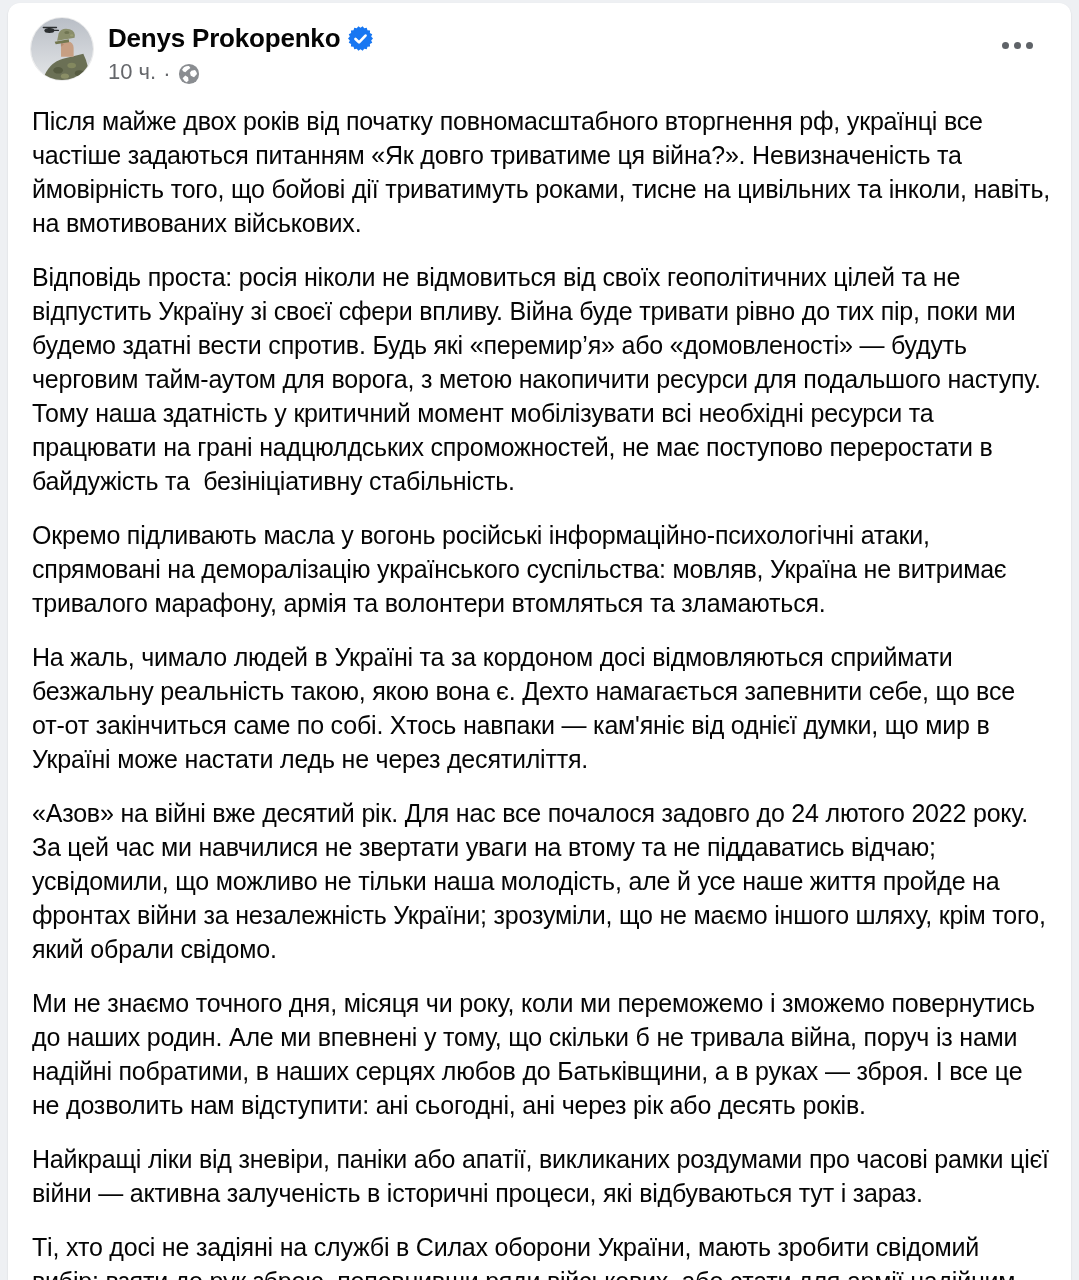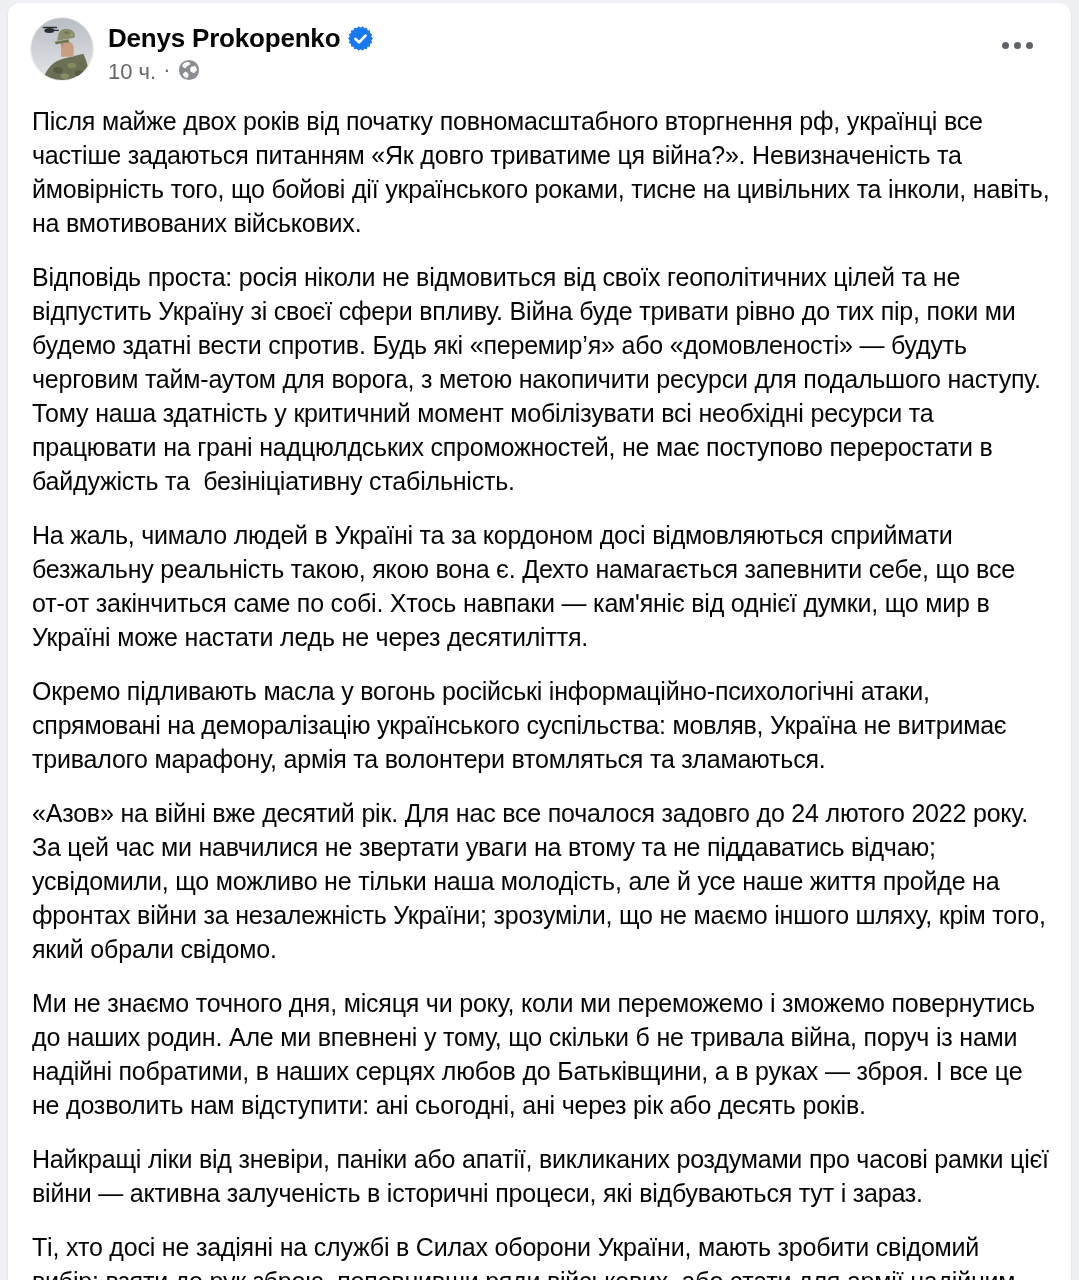--- a/index.html
+++ b/index.html
@@ -17,21 +17,21 @@
   .avatar{
     width:64px;height:64px;border-radius:50%;overflow:hidden;flex:0 0 auto;cursor:pointer;
     border:1px solid rgba(0,0,0,.08);
   }
   .avatar svg{display:block;width:100%;height:100%;}
   .header-text{margin-left:14px;padding-top:6px;}
   .name-row{display:flex;align-items:center;gap:8px;}
   .author{font-size:26px;font-weight:700;color:var(--text);letter-spacing:-.2px;cursor:pointer;}
   .verified{display:inline-flex;width:25px;height:25px;color:var(--badge);}
   .verified svg{width:100%;height:100%;}
-  .meta-row{display:flex;align-items:flex-start;gap:7px;margin-top:5px;color:var(--secondary);font-size:22px;}
+  .meta-row{display:flex;align-items:flex-end;gap:7px;margin-top:5px;color:var(--secondary);font-size:22px;}
   .meta-row .dot{font-size:22px;line-height:1;}
   .globe{display:inline-flex;width:22px;height:22px;color:#8a8d91;}
   .globe svg{width:100%;height:100%;}
   .more-btn{
     position:absolute;right:28px;top:22px;width:52px;height:40px;border-radius:50%;
     display:flex;align-items:center;justify-content:center;gap:5px;cursor:pointer;
   }
   .mdot{width:7px;height:7px;border-radius:50%;background:#5f6368;}
   .post-content{padding:19px 20px 0 24px;}
   .post-content p{
@@ -105,24 +105,24 @@
     </div>
 
     <div class="more-btn">
       <span class="mdot"></span>
       <span class="mdot"></span>
       <span class="mdot"></span>
     </div>
   </header>
 
   <div class="post-content">
-    <p>Після майже двох років від початку повномасштабного вторгнення рф, українці все частіше задаються питанням «Як довго триватиме ця війна?». Невизначеність та ймовірність того, що бойові дії українського роками, тисне на цивільних та інколи, навіть, на вмотивованих військових.</p>
+    <p>Після майже двох років від початку повномасштабного вторгнення рф, українці все частіше задаються питанням «Як довго триватиме ця війна?». Невизначеність та ймовірність того, що бойові дії триватимуть роками, тисне на цивільних та інколи, навіть, на вмотивованих військових.</p>
     <p>Відповідь проста: росія ніколи не відмовиться від своїх геополітичних цілей та не відпустить Україну зі своєї сфери впливу. Війна буде тривати рівно до тих пір, поки ми будемо здатні вести спротив. Будь які «перемир’я» або «домовленості» — будуть черговим тайм-аутом для ворога, з метою накопичити ресурси для подальшого наступу. Тому наша здатність у критичний момент мобілізувати всі необхідні ресурси та працювати на грані надцюлдських спроможностей, не має поступово переростати в байдужість та  безініціативну стабільність.</p>
+    <p>Окремо підливають масла у вогонь російські інформаційно-психологічні атаки, спрямовані на деморалізацію українського суспільства: мовляв, Україна не витримає тривалого марафону, армія та волонтери втомляться та зламаються.</p>
     <p>На жаль, чимало людей в Україні та за кордоном досі відмовляються сприймати безжальну реальність такою, якою вона є. Дехто намагається запевнити себе, що все от-от закінчиться саме по собі. Хтось навпаки — кам'яніє від однієї думки, що мир в Україні може настати ледь не через десятиліття.</p>
-    <p>Окремо підливають масла у вогонь російські інформаційно-психологічні атаки, спрямовані на деморалізацію українського суспільства: мовляв, Україна не витримає тривалого марафону, армія та волонтери втомляться та зламаються.</p>
     <p>«Азов» на війні вже десятий рік. Для нас все почалося задовго до 24 лютого 2022 року. За цей час ми навчилися не звертати уваги на втому та не піддаватись відчаю; усвідомили, що можливо не тільки наша молодість, але й усе наше життя пройде на фронтах війни за незалежність України; зрозуміли, що не маємо іншого шляху, крім того, який обрали свідомо.</p>
     <p>Ми не знаємо точного дня, місяця чи року, коли ми переможемо і зможемо повернутись до наших родин. Але ми впевнені у тому, що скільки б не тривала війна, поруч із нами надійні побратими, в наших серцях любов до Батьківщини, а в руках — зброя. І все це не дозволить нам відступити: ані сьогодні, ані через рік або десять років.</p>
     <p>Найкращі ліки від зневіри, паніки або апатії, викликаних роздумами про часові рамки цієї війни — активна залученість в історичні процеси, які відбуваються тут і зараз.</p>
     <p>Ті, хто досі не задіяні на службі в Силах оборони України, мають зробити свідомий вибір: взяти до рук зброю, поповнивши ряди військових, або стати для армії надійним тилом, який працює на підтримку обороноздатності країни.</p>
 
   </div>
 
 </article>
 
 </body></html>

